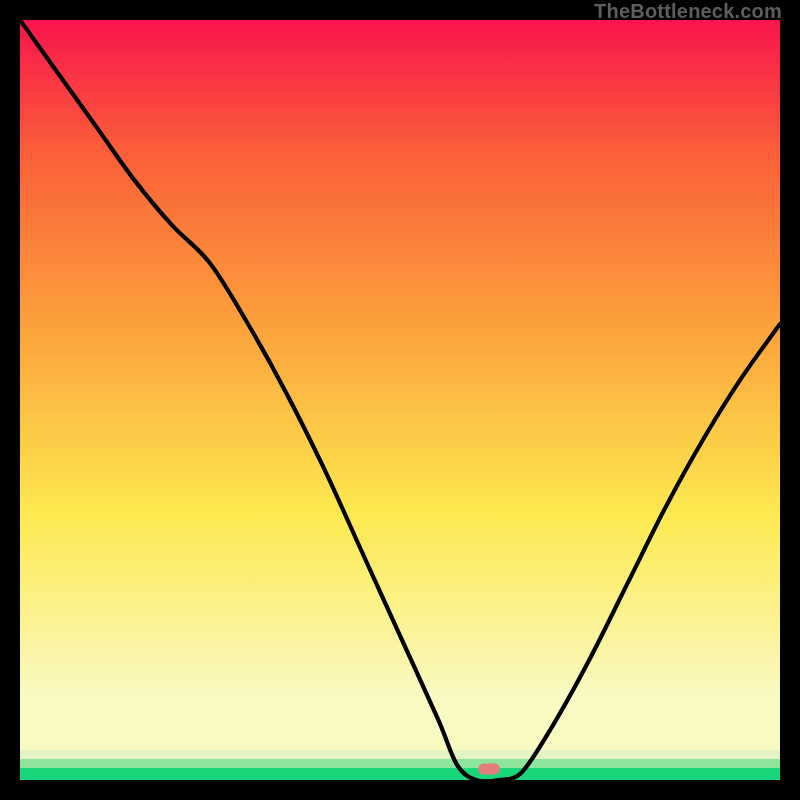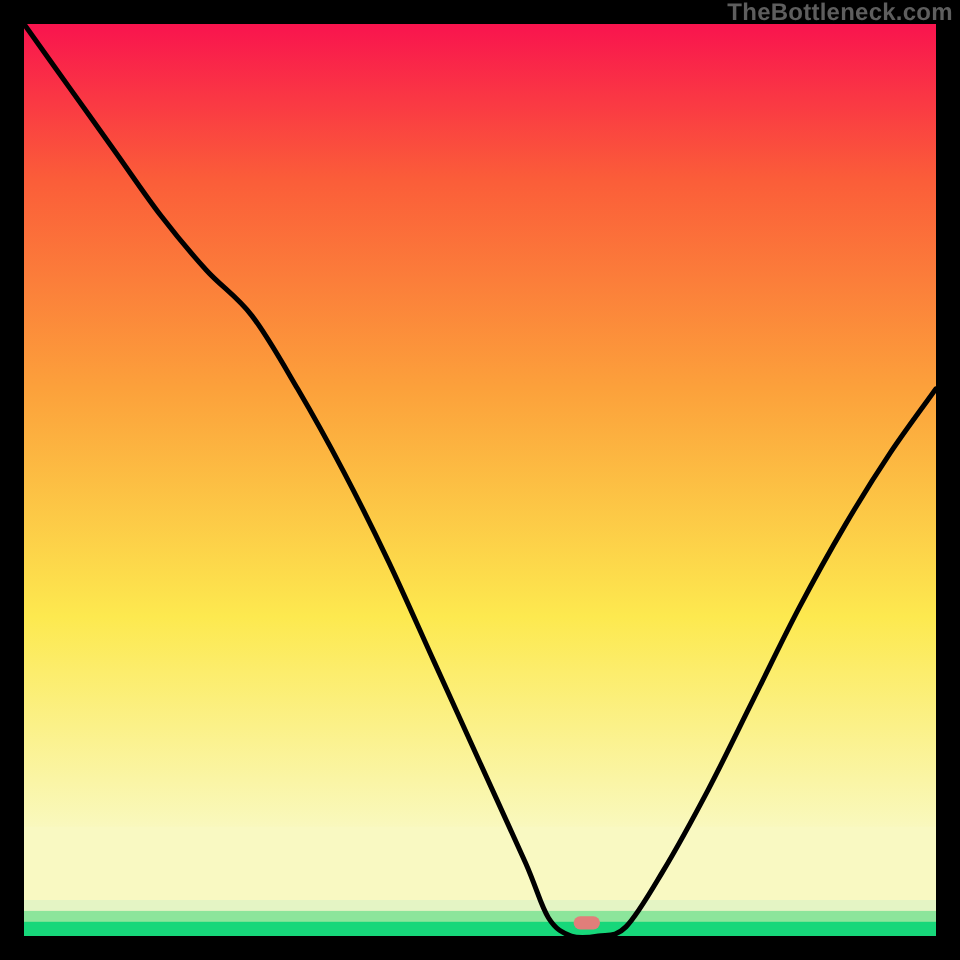--- a/index.html
+++ b/index.html
@@ -35,21 +35,21 @@
   .marker {
     position: absolute;
     width: 22px;
     height: 11px;
     border-radius: 6px;
     transform: translate(-50%, -50%);
   }
   .watermark {
     position: absolute;
     top: 0;
-    right: 6px;
+    right: 18px;
     font-family: Arial, Helvetica, sans-serif;
     font-size: 20px;
     font-weight: 600;
     color: #5e5e5e;
     letter-spacing: 0.2px;
   }
 </style>
 </head>
 <body>
 

